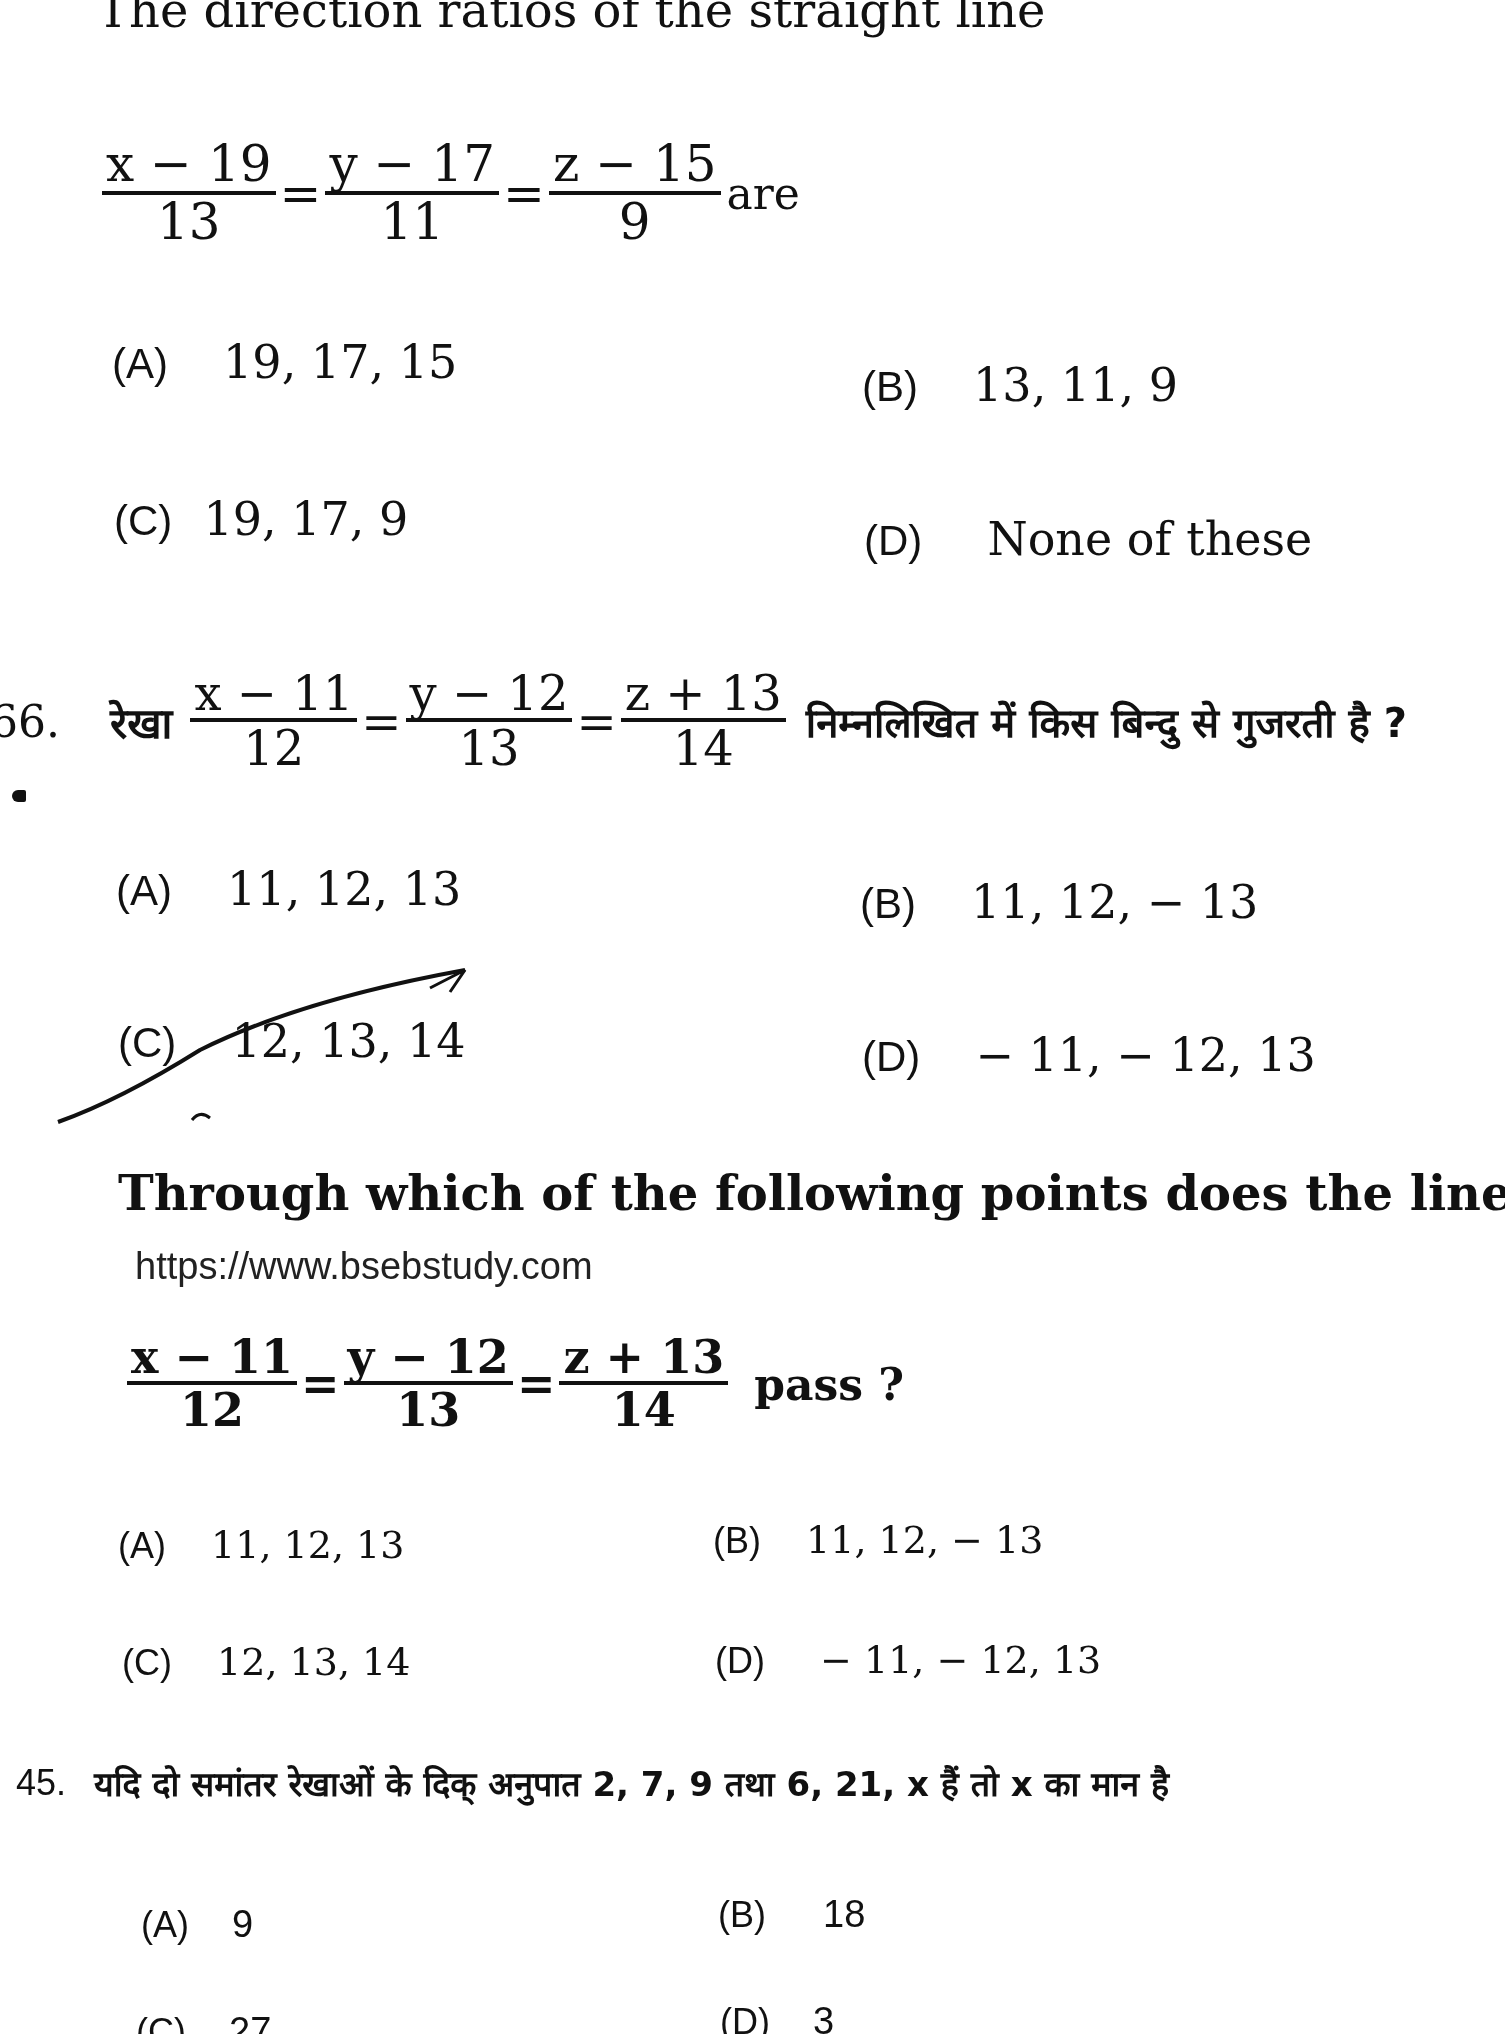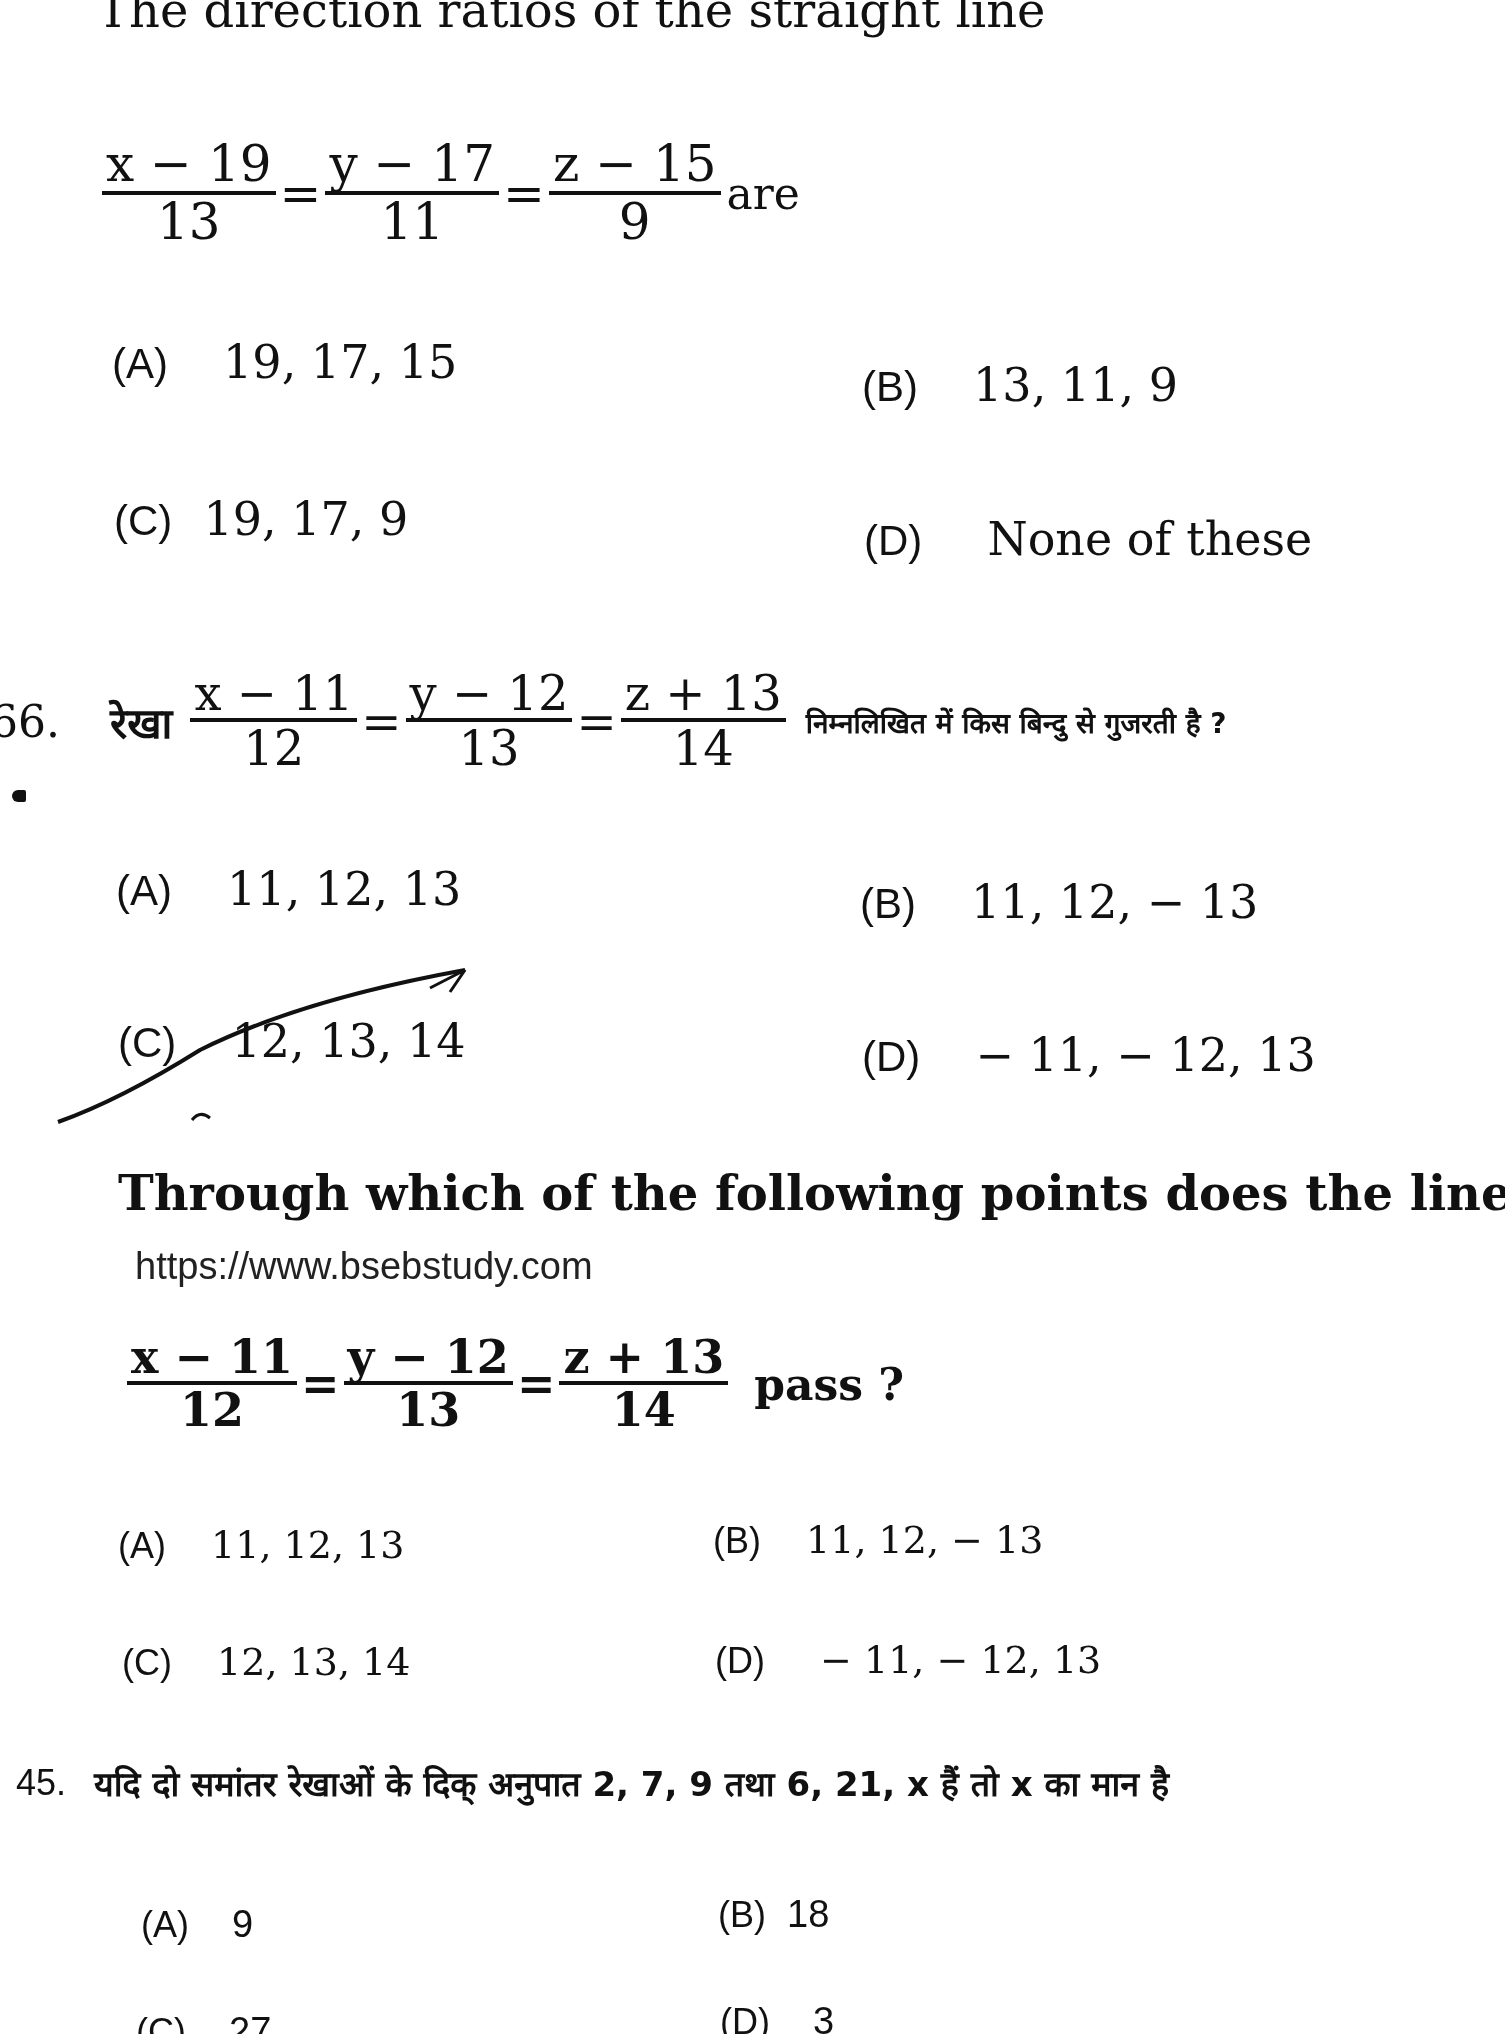--- a/index.html
+++ b/index.html
@@ -71,21 +71,21 @@
     <span class="frac">
         <span class="num">y − 12</span>
         <span class="den">13</span>
       </span>
     <span class="eq">=</span>
     <span class="frac">
         <span class="num">z + 13</span>
         <span class="den">14</span>
       </span>
   </span>
-  <span class="hindi" style="font-size:28px; margin-left:18px;">निम्नलिखित में किस बिन्दु से गुजरती है ?</span>
+  <span class="hindi" style="font-size:40px; margin-left:18px;">निम्नलिखित में किस बिन्दु से गुजरती है ?</span>
 </div>
 
 <div class="abs" style="left:12px; top:790px; width:14px; height:12px; background:#111; border-radius:6px 2px 2px 6px;"></div>
 
 <div class="abs" style="left:116px; top:862px;">
   <span class="sans opt-label">(A)</span>
   <span class="serif opt-val" style="margin-left:50px;">11, 12, 13</span>
 </div>
 <div class="abs" style="left:860px; top:875px;">
   <span class="sans opt-label">(B)</span>
@@ -148,21 +148,21 @@
   <span class="sans" style="font-size:36px;">45.</span>
   <span class="hindi" style="font-size:34px; margin-left:28px;">यदि दो समांतर रेखाओं के दिक् अनुपात 2, 7, 9 तथा 6, 21, x हैं तो x का मान है</span>
 </div>
 
 <div class="abs" style="left:133px; top:1903px;margin-left:8px;">
   <span class="sans small-opt-label">(A)</span>
   <span class="sans small-opt-val" style="margin-left:38px;">9</span>
 </div>
 <div class="abs" style="left:718px; top:1893px;">
   <span class="sans small-opt-label">(B)</span>
-  <span class="sans small-opt-val" style="margin-left:16px;text-align:center;">18</span>
+  <span class="sans small-opt-val" style="margin-left:52px;text-align:center;">18</span>
 </div>
 <div class="abs" style="left:136px; top:2010px;">
   <span class="sans small-opt-label">(C)</span>
   <span class="sans small-opt-val" style="margin-left:38px;">27</span>
 </div>
 <div class="abs" style="left:720px; top:2000px;">
   <span class="sans small-opt-label">(D)</span>
   <span class="sans small-opt-val" style="margin-left:38px;">3</span>
 </div>
 

